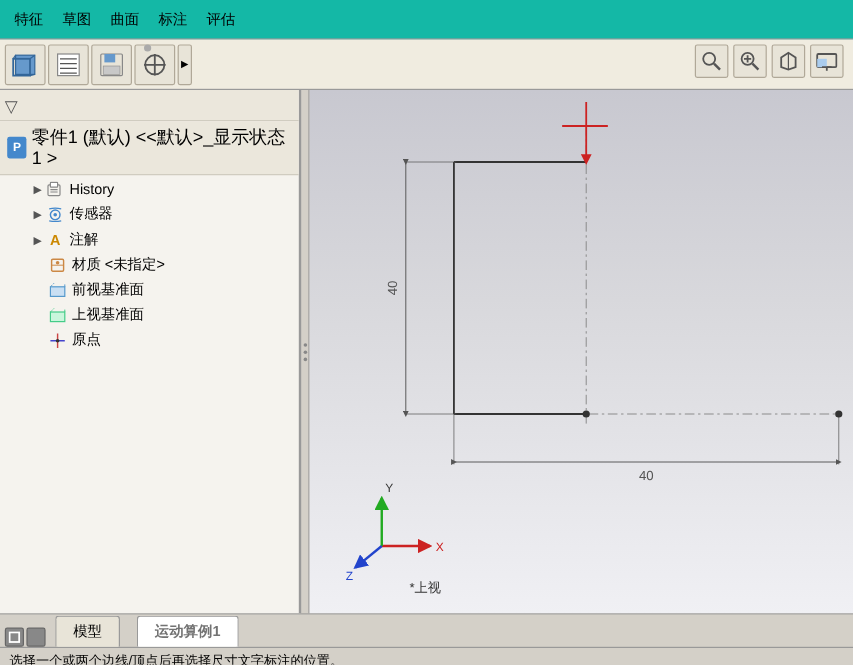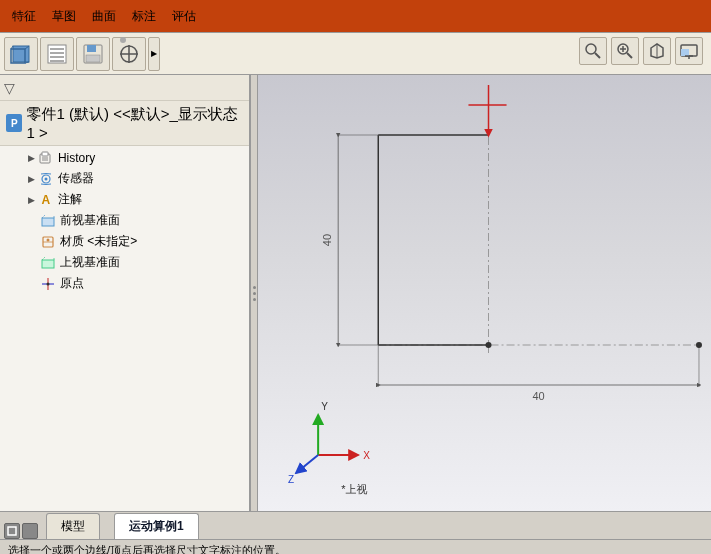--- a/index.html
+++ b/index.html
@@ -1,21 +1,21 @@
 <!DOCTYPE html>
 <html><head>
   <meta charset="utf-8">
   <style>
     * { margin: 0; padding: 0; box-sizing: border-box; }
     body { width: 711px; height: 554px; overflow: hidden; font-family: 'SimSun', 'Microsoft YaHei', sans-serif; font-size: 12px; background: #d4d0c8; }
 
     
     #menu-bar {
       height: 26px;
-      background: #c2410c;
+      background: #14b8a6;
       display: flex;
       align-items: center;
       border-bottom: 1px solid #999;
       padding: 16px 4px;
       font-family: Liberation Serif, serif;
     }
     .menu-item {
       padding: 2px 8px;
       cursor: pointer;
       font-size: 12px;
@@ -196,21 +196,21 @@
       border: 1px solid #999;
       border-bottom: none;
       cursor: pointer;
       font-size: 12px;
       border-radius: 3px 3px 0 0;
       margin-right: 14px;
     }
     .tab.active {
       background: #fff;
       font-weight: bold;
-      color: #0f172a;
+      color: #737373;
     }
 
     
     #status-bar {
       height: 22px;
       background: #d4d0c8;
       border-top: 1px solid #999;
       display: flex;
       align-items: center;
       padding: 0 8px;
@@ -345,38 +345,38 @@
       <div class="tree-item indent1">
         <span class="arrow-right">▶</span>
         <span class="tree-icon" style="font-size:12px;font-weight:bold;color:#cc8800;">A</span>
         <span>注解</span>
       </div>
 
       <div class="tree-item indent1">
         <span style="width:12px;display:inline-block;"></span>
         <span class="tree-icon">
           <svg width="14" height="14" viewBox="0 0 14 14">
+            <rect x="2" y="2" width="10" height="10" rx="1" fill="none" stroke="#cc8844" stroke-width="1.2"></rect>
+            <line x1="2" y1="7" x2="12" y2="7" stroke="#cc8844" stroke-width="0.8"></line>
+            <circle cx="7" cy="5" r="1.5" fill="#cc8844"></circle>
+          </svg>
+        </span>
+        <span>材质 &lt;未指定&gt;</span>
+      </div>
+
+      <div class="tree-item indent1">
+        <span style="width:12px;display:inline-block;"></span>
+        <span class="tree-icon">
+          <svg width="14" height="14" viewBox="0 0 14 14">
             <rect x="1" y="4" width="12" height="8" fill="rgba(100,180,255,0.3)" stroke="#5599cc" stroke-width="1"></rect>
             <line x1="1" y1="4" x2="4" y2="1" stroke="#5599cc" stroke-width="0.8" stroke-dasharray="2,1"></line>
             <line x1="13" y1="4" x2="13" y2="1" stroke="#5599cc" stroke-width="0.8" stroke-dasharray="2,1"></line>
           </svg>
         </span>
         <span>前视基准面</span>
-      </div>
-
-      <div class="tree-item indent1">
-        <span style="width:12px;display:inline-block;"></span>
-        <span class="tree-icon">
-          <svg width="14" height="14" viewBox="0 0 14 14">
-            <rect x="2" y="2" width="10" height="10" rx="1" fill="none" stroke="#cc8844" stroke-width="1.2"></rect>
-            <line x1="2" y1="7" x2="12" y2="7" stroke="#cc8844" stroke-width="0.8"></line>
-            <circle cx="7" cy="5" r="1.5" fill="#cc8844"></circle>
-          </svg>
-        </span>
-        <span>材质 &lt;未指定&gt;</span>
       </div>
 
       <div class="tree-item indent1">
         <span style="width:12px;display:inline-block;"></span>
         <span class="tree-icon">
           <svg width="14" height="14" viewBox="0 0 14 14">
             <rect x="1" y="4" width="12" height="8" fill="rgba(100,255,180,0.3)" stroke="#44cc88" stroke-width="1"></rect>
             <line x1="1" y1="4" x2="4" y2="1" stroke="#44cc88" stroke-width="0.8" stroke-dasharray="2,1"></line>
             <line x1="13" y1="4" x2="13" y2="1" stroke="#44cc88" stroke-width="0.8" stroke-dasharray="2,1"></line>
           </svg>

